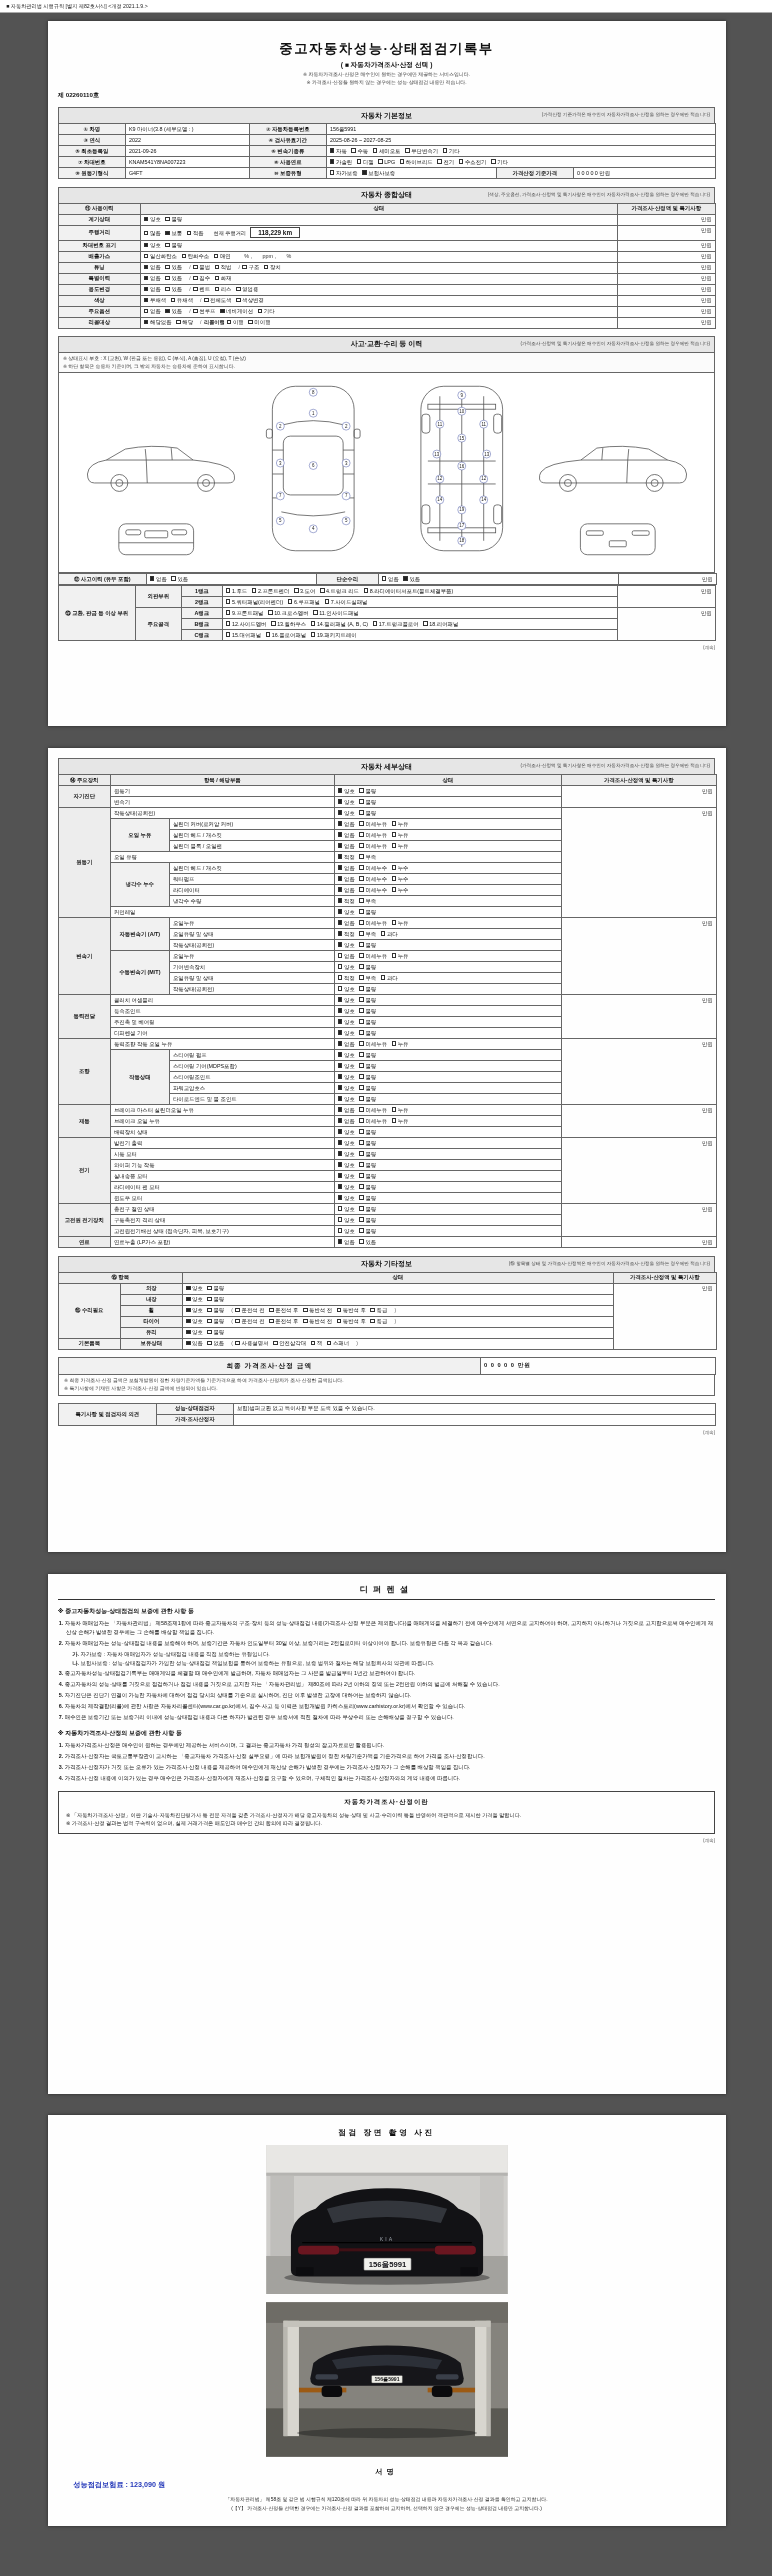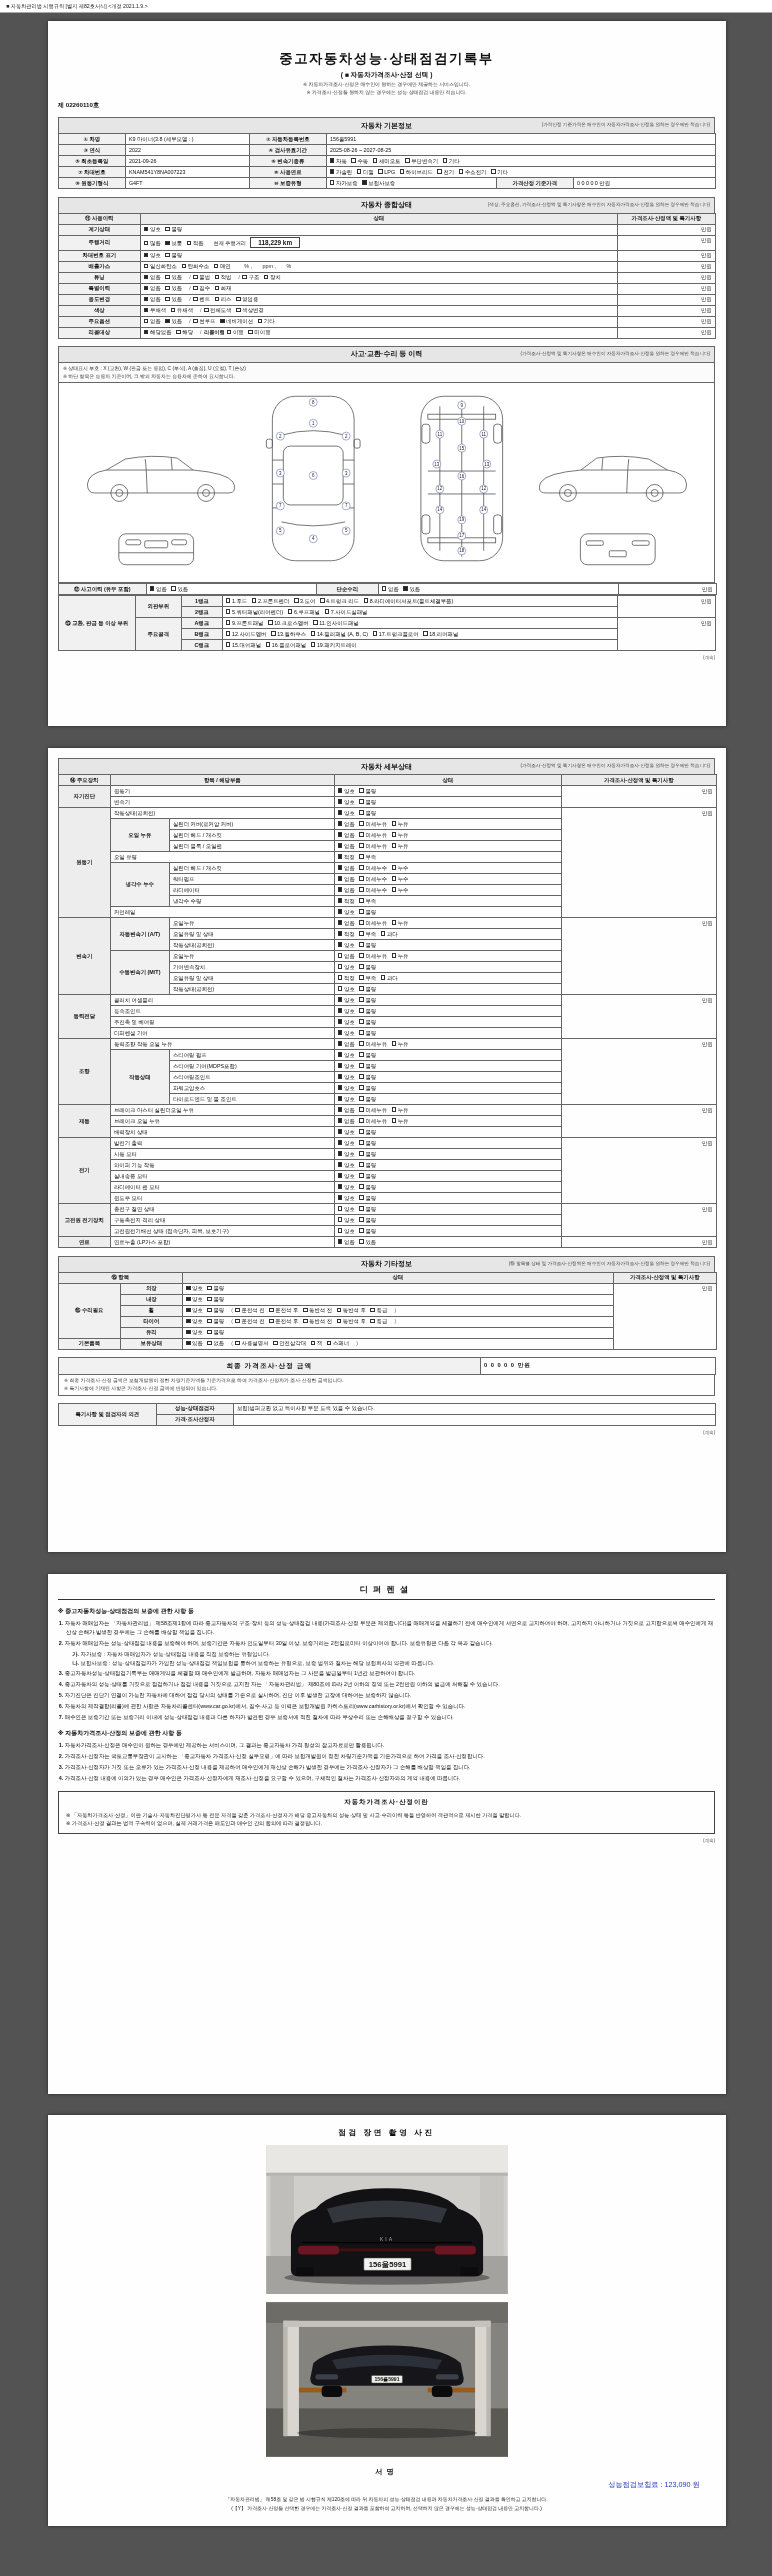--- a/index.html
+++ b/index.html
@@ -1,21 +1,21 @@
 <!DOCTYPE html>
 <html style="font-size:8.2px"><head>
 <meta charset="utf-8">
 <style>
 *{box-sizing:border-box;margin:0;padding:0}
 html,body{width:773px}
 body{height:2576px;overflow:hidden;background:#535353;font-family:"Liberation Sans","DejaVu Sans",sans-serif;color:#111}
 .topstrip{background:#fff;font-size:5.2px;padding:2.6px 6.2px;color:#222;border-bottom:0.5px solid #aaa}
 .card{width:678px;margin:8.2px auto 21.6px;background:#fefefe;padding:10.3px;box-shadow:0 0 3.6px rgba(0,0,0,.5)}
 #card1{min-height:705px}#card2{min-height:804px}#card3{min-height:520px}#card4{min-height:410px}
-.doc-title{text-align:center;font-size:13.4px;font-weight:bold;letter-spacing:1.5px;margin-top:18px}
+.doc-title{text-align:center;font-size:13.4px;font-weight:bold;letter-spacing:1.5px;margin-top:8px}
 .doc-sub{text-align:center;font-size:6.7px;font-weight:bold;margin-top:3.1px}
 .doc-note{text-align:center;font-size:4.9px;color:#333;margin-top:1.5px}
 .doc-no{font-size:6.2px;font-weight:bold;margin:6.2px 0 1px}
 .secbar{margin-top:7.2px;background:#e6e6e6;border:0.5px solid #666;border-bottom:none;padding:2.6px 4.1px;text-align:center;font-weight:bold;font-size:7px;position:relative}
 .secbar .note{position:absolute;right:4.1px;top:4.1px;font-weight:normal;font-size:4.6px;color:#444}
 table.grid{width:100%;border-collapse:collapse;table-layout:fixed}
 .grid th,.grid td{border:0.5px solid #666;font-size:5.7px;padding:1.5px 3.1px;text-align:left;vertical-align:middle;word-break:break-all}
 .grid thead th{background:#ececec;text-align:center;font-size:5.4px}
 .grid th.lbl{background:#f1f1f1;font-weight:bold;text-align:center;font-size:5.4px}
 .grid th.glab{background:#ededed}
@@ -41,21 +41,21 @@
 .nt-sub{font-size:5.4px;line-height:1.5;margin:1px 0 1px 14.4px;padding-left:7.2px;text-indent:-7.2px;color:#222}
 .nt-no{font-weight:bold}
 .nt-box{border:0.8px solid #444;margin-top:9.3px;padding:5.2px 7.2px}
 .nt-box-title{text-align:center;font-weight:bold;font-size:6.4px;margin-bottom:4.1px;letter-spacing:1px}
 .nt-box-line{font-size:5.2px;line-height:1.6}
 .photos-title{text-align:center;font-weight:bold;font-size:7.7px;letter-spacing:2.6px;margin:2.1px 0 7.2px}
 .photo{width:242px;margin:0 auto 8.2px}
 .photo svg{display:block}
 .sign-wrap{margin-top:4.1px;padding:2.1px 15.5px}
 .sign-title{text-align:center;font-weight:bold;font-size:7.2px;letter-spacing:4.1px;margin-bottom:3.1px}
-.fee{text-align:right;font-size:7.2px;font-weight:normal;color:#2438b9;margin:2.1px 0 6.2px}
+.fee{font-size:7.2px;font-weight:bold;color:#2438b9;margin:2.1px 0 6.2px}
 .sign-line{font-size:4.9px;color:#222;text-align:center;line-height:1.7}
 .cont{text-align:right;font-size:4.6px;color:#555;margin-top:4.1px}
 </style>
 </head>
 <body>
 
 <div class="topstrip">■ 자동차관리법 시행규칙 [별지 제82호서식] &lt;개정 2021.1.9.&gt;</div>
 
 <div class="card" id="card1">
   <div class="doc-title">중고자동차성능·상태점검기록부</div>

